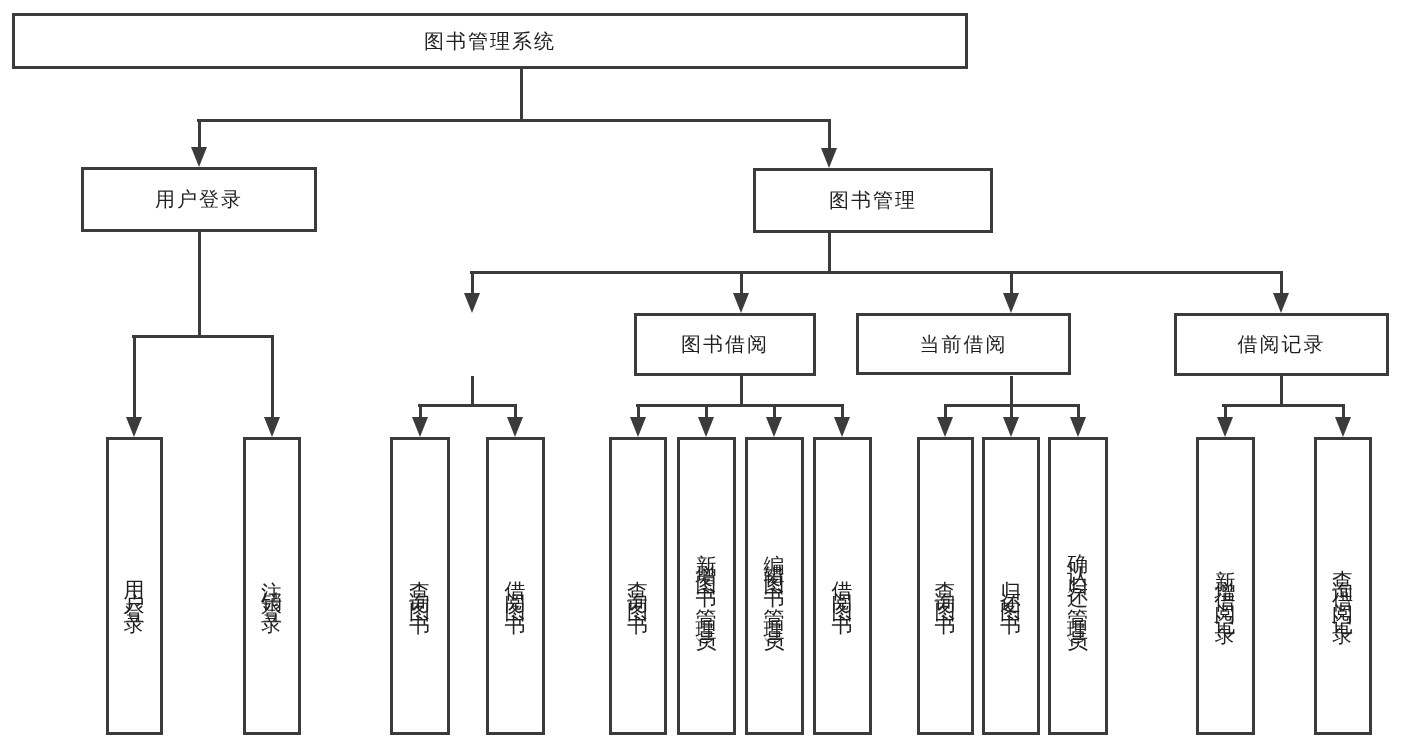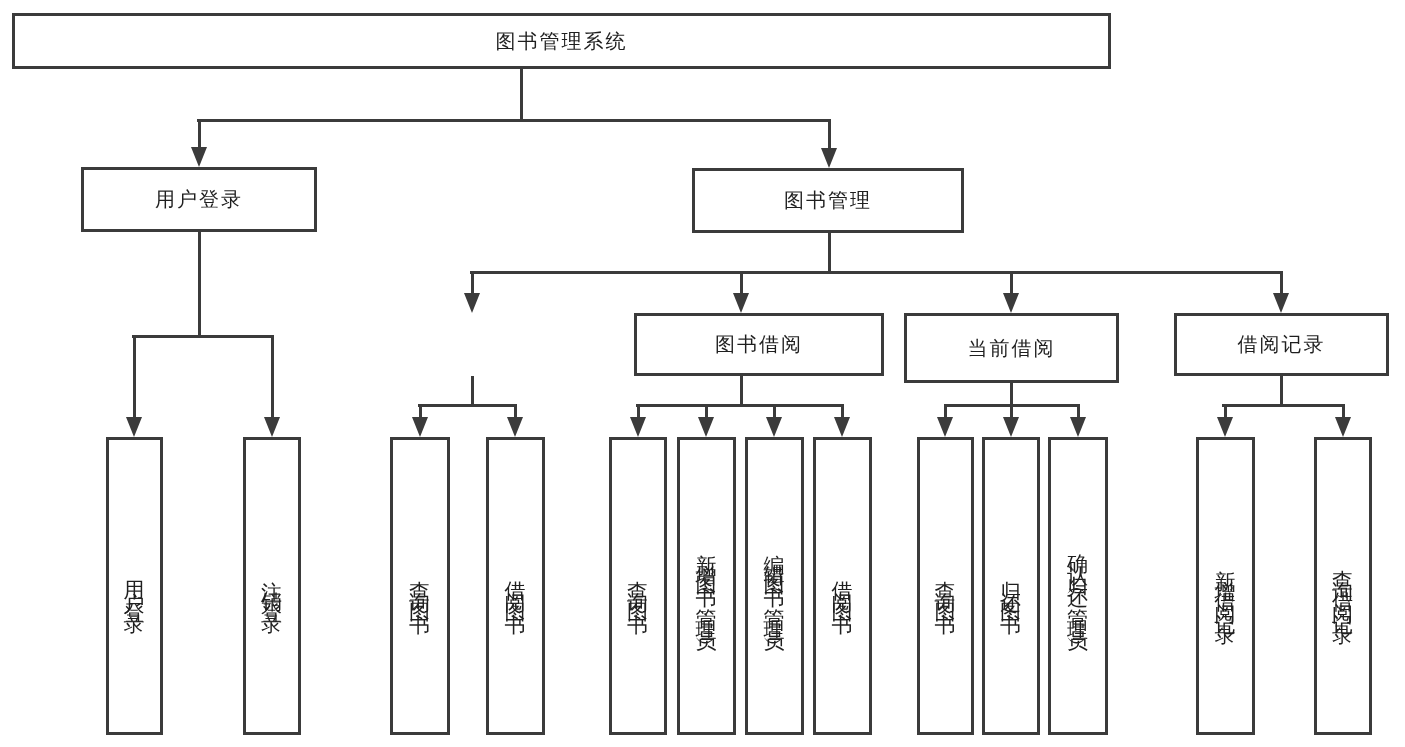--- a/index.html
+++ b/index.html
@@ -109,35 +109,35 @@
   <div class="vline" style="left:1077px;top:404px;height:15px"></div>
   <div class="arrow" style="left:1070px;top:417px"></div>
 
   <div class="vline" style="left:1280px;top:376px;height:31px"></div>
   <div class="hline" style="left:1222px;top:404px;width:122px"></div>
   <div class="vline" style="left:1224px;top:404px;height:15px"></div>
   <div class="arrow" style="left:1217px;top:417px"></div>
   <div class="vline" style="left:1342px;top:404px;height:15px"></div>
   <div class="arrow" style="left:1335px;top:417px"></div>
 
-  <div class="node" style="left:12px;top:13px;width:1099px;height:56px">
+  <div class="node" style="left:12px;top:13px;width:956px;height:56px">
     <span class="lbl">图书管理系统</span>
   </div>
 
   <div class="node" style="left:81px;top:167px;width:236px;height:65px">
     <span class="lbl">用户登录</span>
   </div>
-  <div class="node" style="left:692px;top:168px;width:272px;height:65px">
+  <div class="node" style="left:753px;top:168px;width:240px;height:65px">
     <span class="lbl">图书管理</span>
   </div>
 
-  <div class="node" style="left:634px;top:313px;width:250px;height:63px">
+  <div class="node" style="left:634px;top:313px;width:182px;height:63px">
     <span class="lbl">图书借阅</span>
   </div>
-  <div class="node" style="left:904px;top:313px;width:215px;height:70px">
+  <div class="node" style="left:856px;top:313px;width:215px;height:62px">
     <span class="lbl">当前借阅</span>
   </div>
   <div class="node" style="left:1174px;top:313px;width:215px;height:63px">
     <span class="lbl">借阅记录</span>
   </div>
 
   <div class="node leaf" style="left:106px;top:437px;width:57px;height:298px">
     <span class="lbl">用户登录</span>
   </div>
   <div class="node leaf" style="left:243px;top:437px;width:58px;height:298px">

